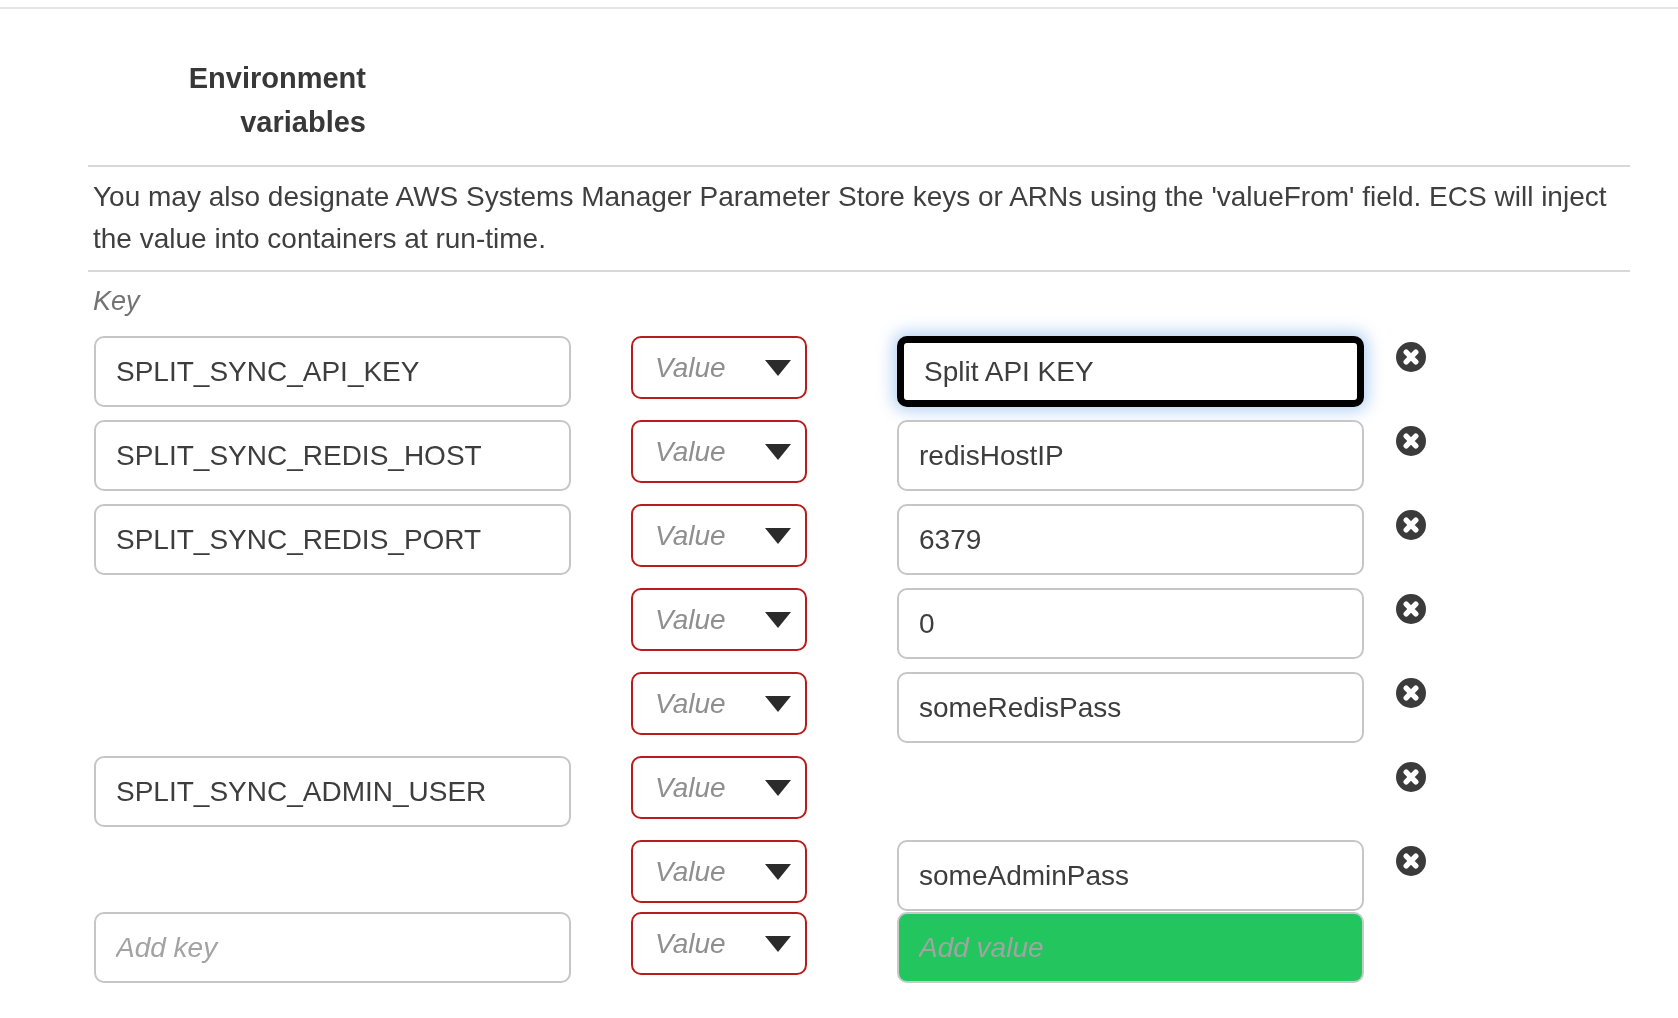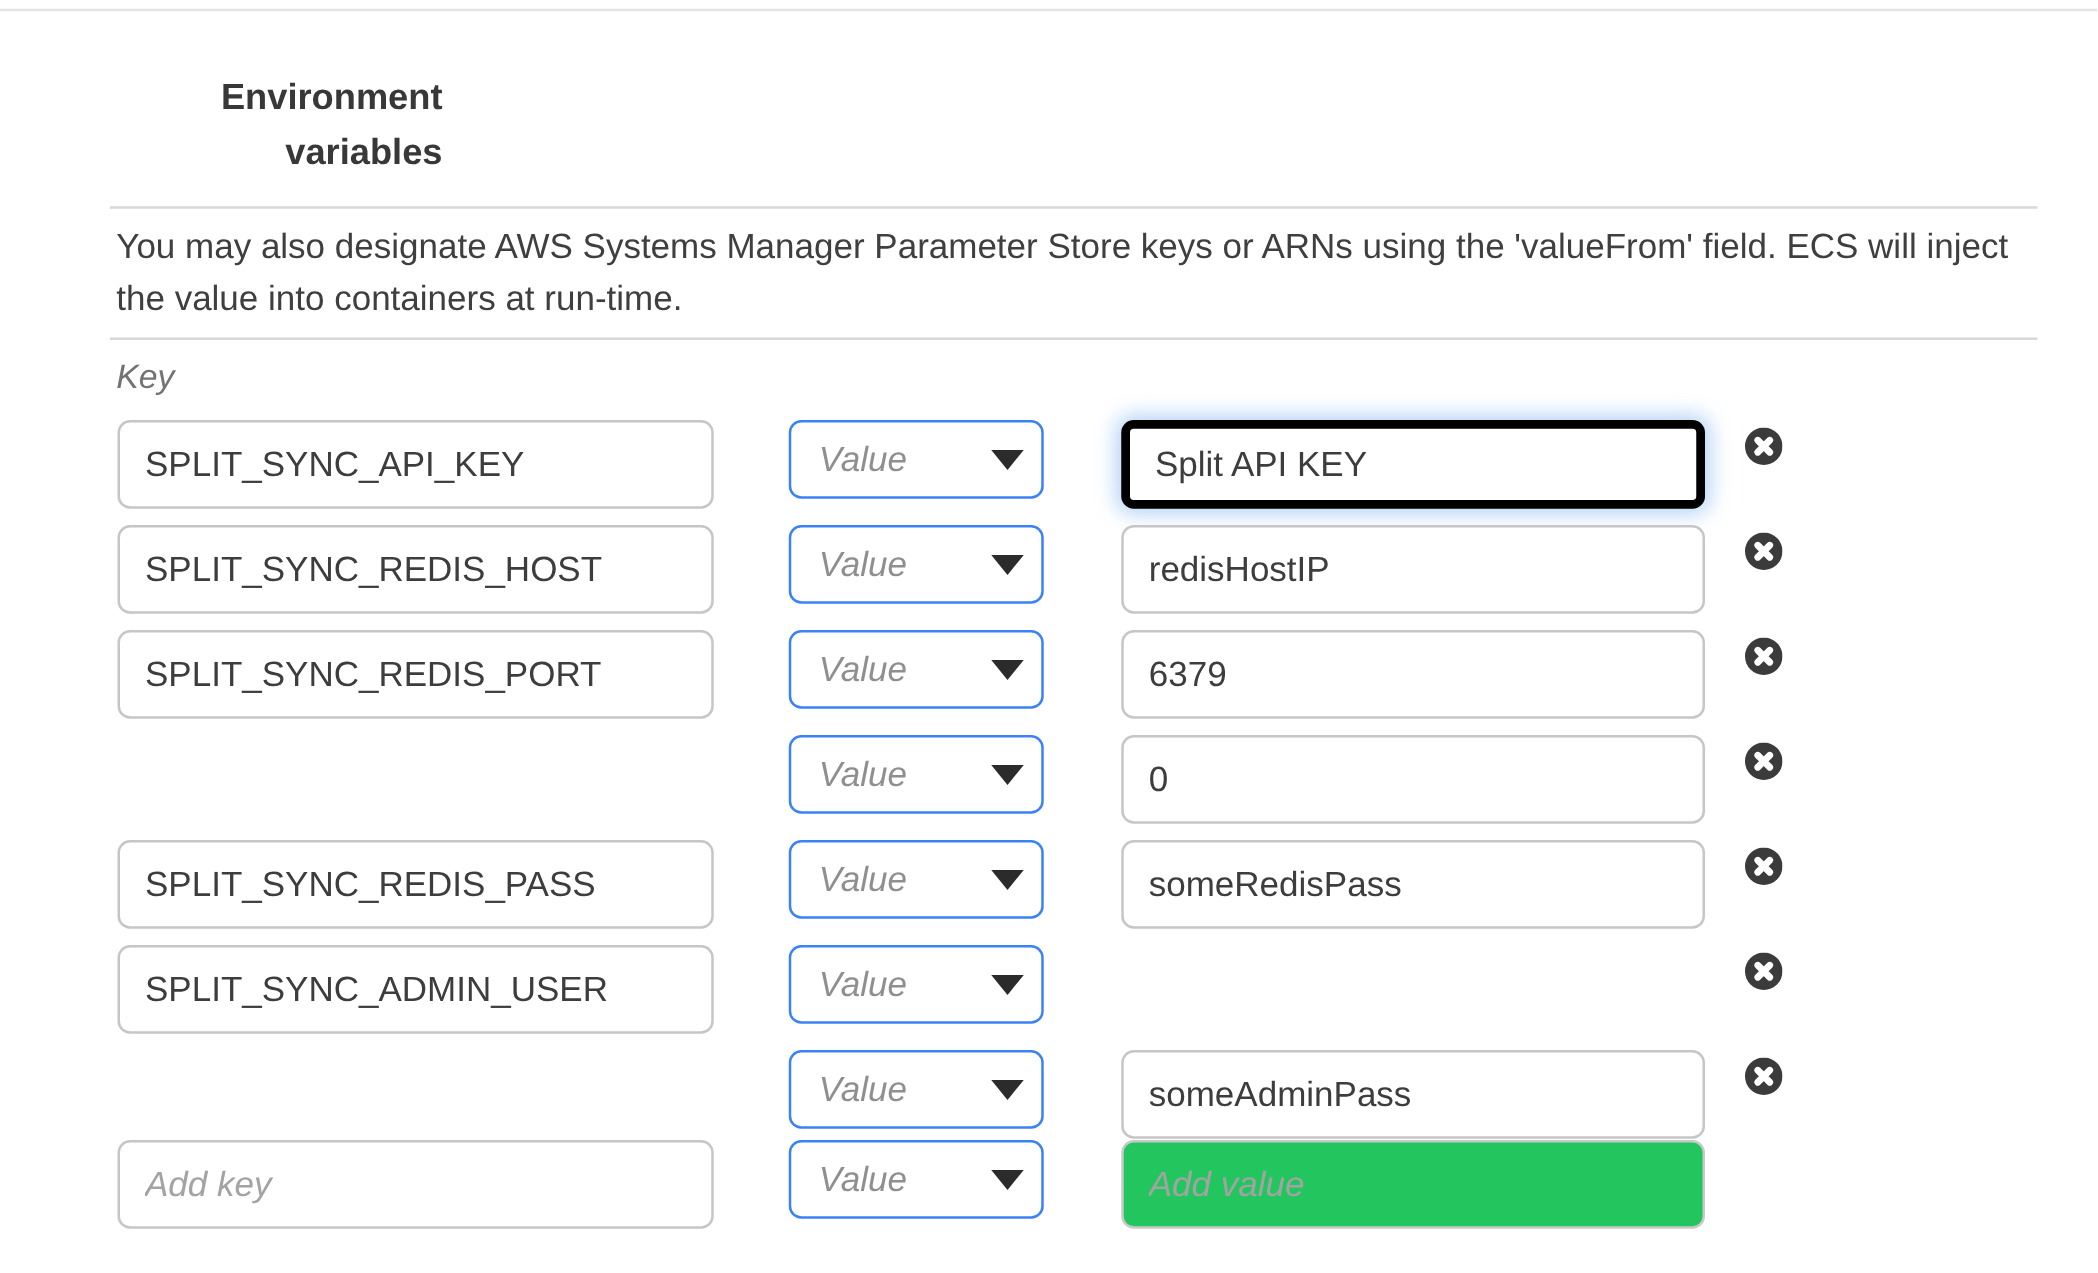--- a/index.html
+++ b/index.html
@@ -12,21 +12,21 @@
     font-family: "Liberation Sans", "DejaVu Sans", sans-serif;
   }
   .top-divider {
     position: absolute;
     left: 0; top: 7px;
     width: 1678px; height: 2px;
     background: #e4e4e4;
   }
   .section-label {
     position: absolute;
-    left: 144px; top: 56px;
+    left: 156px; top: 56px;
     width: 210px;
     text-align: right;
     font-size: 29px;
     font-weight: bold;
     line-height: 44px;
     color: #383838;
   }
   .hr {
     position: absolute;
     left: 88px;
@@ -87,23 +87,23 @@
     border: 7px solid #000000;
     box-shadow: 0 0 16px 4px rgba(92, 156, 232, 0.45);
   }
   .value-input.disabled {
     background: #22c55e;
     border-color: #c9c9c9;
   }
   .type-select {
     position: absolute;
     left: 631px; top: 0;
-    width: 204px; height: 63px;
+    width: 176px; height: 63px;
     box-sizing: border-box;
-    border: 2px solid #3b82f6;
+    border: 2px solid #b91c1c;
     border-radius: 10px;
     background: #ffffff;
     display: flex;
     align-items: center;
     justify-content: space-between;
     padding: 0 14px 0 22px;
     cursor: pointer;
   }
   .type-text {
     font-size: 28px;
@@ -195,21 +195,20 @@
     </div>
     <input class="value-input" type="text" value="0" style="">
     <button class="remove-btn">
       <svg width="30" height="30" viewBox="0 0 30 30">
         <circle cx="15" cy="15" r="15" fill="#3b3b3b"></circle>
         <path d="M10.2 10.2 L19.8 19.8 M19.8 10.2 L10.2 19.8" stroke="#ffffff" stroke-width="5.4" stroke-linecap="round"></path>
       </svg>
     </button>
   </div>
       <div class="row" style="top: 336px;">
-    <input class="key-input" type="text" value="SPLIT_SYNC_REDIS_PASS" style="">
     <div class="type-select">
       <span class="type-text">Value</span>
       <span class="caret-down"></span>
     </div>
     <input class="value-input" type="text" value="someRedisPass" style="">
     <button class="remove-btn">
       <svg width="30" height="30" viewBox="0 0 30 30">
         <circle cx="15" cy="15" r="15" fill="#3b3b3b"></circle>
         <path d="M10.2 10.2 L19.8 19.8 M19.8 10.2 L10.2 19.8" stroke="#ffffff" stroke-width="5.4" stroke-linecap="round"></path>
       </svg>

